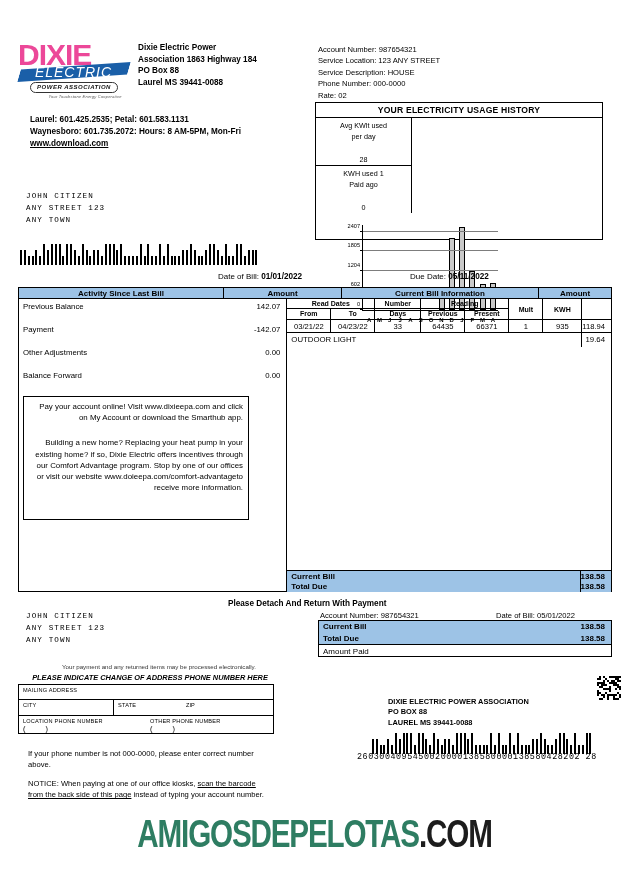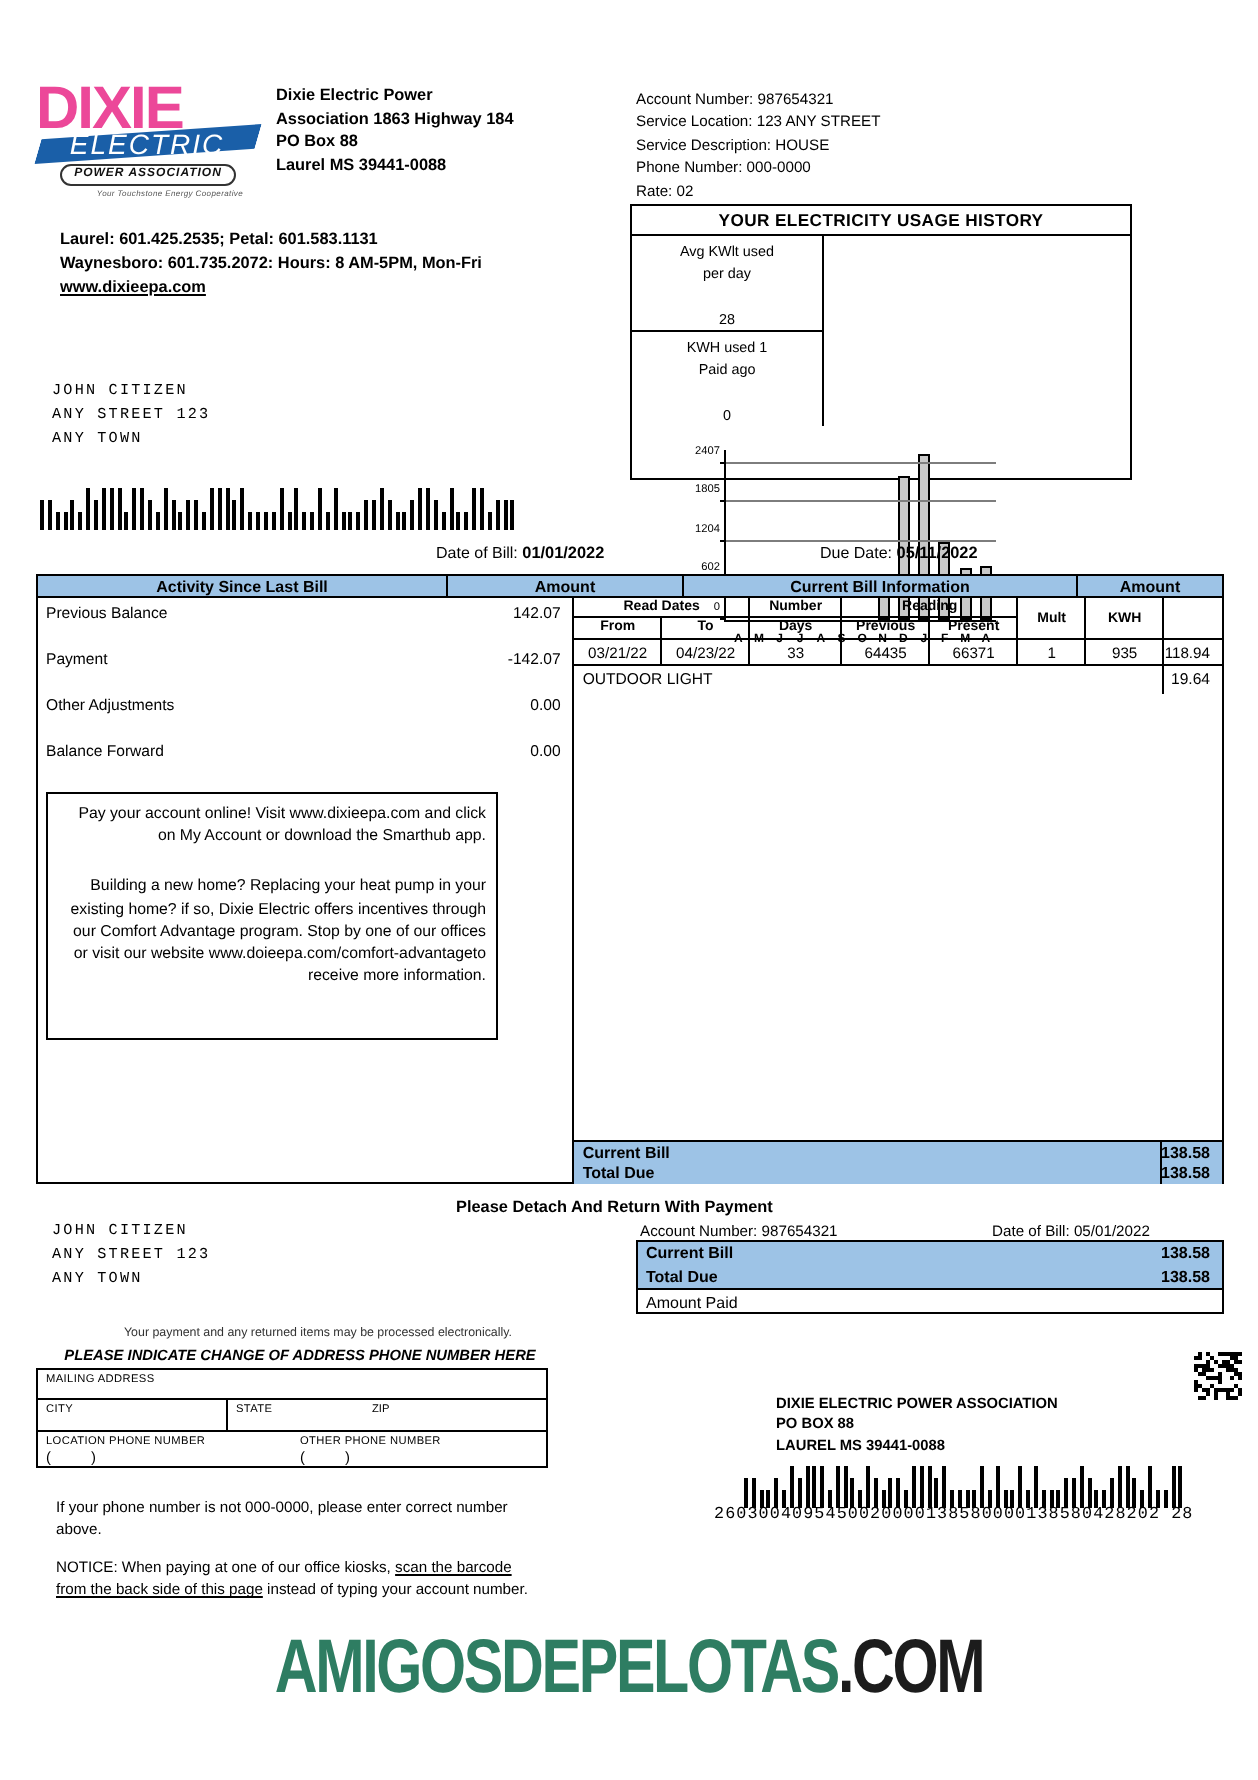--- a/index.html
+++ b/index.html
@@ -62,21 +62,21 @@
   .contact-lines .url { text-decoration: underline; }
 
   .acct-info {
     position: absolute; left: 318px; top: 14px; width: 280px;
     font-size: 7.6px; line-height: 11.4px;
   }
 
   
   .usage-box {
     position: absolute; left: 315px; top: 102px;
-    width: 251px; height: 138px;
+    width: 288px; height: 138px;
     border: 1px solid #000;
   }
   .usage-title {
     height: 15px; border-bottom: 1px solid #000;
     font-size: 8.6px; font-weight: bold; text-align: center;
     line-height: 15px; letter-spacing: 0.2px;
   }
   .usage-body { display: flex; height: 122px; flex-direction: column; }
   .usage-left {
     width: 96px; border-right: 1px solid #000;
@@ -313,21 +313,21 @@
     <div class="coop-addr">
       <div>Dixie Electric Power</div>
       <div>Association 1863 Highway 184</div>
       <div>PO Box 88</div>
       <div>Laurel MS 39441-0088</div>
     </div>
 
     <div class="contact-lines">
       <div>Laurel: 601.425.2535; Petal: 601.583.1131</div>
       <div>Waynesboro: 601.735.2072: Hours: 8 AM-5PM, Mon-Fri</div>
-      <div class="url">www.dixieepa.com</div>
+      <div class="url">www.download.com</div>
     </div>
 
     <div class="acct-info">
       <div>Account Number: 987654321</div>
       <div>Service Location: 123 ANY STREET</div>
       <div>Service Description: HOUSE</div>
       <div>Phone Number: 000-0000</div>
       <div>Rate: 02</div>
     </div>
   </div>

